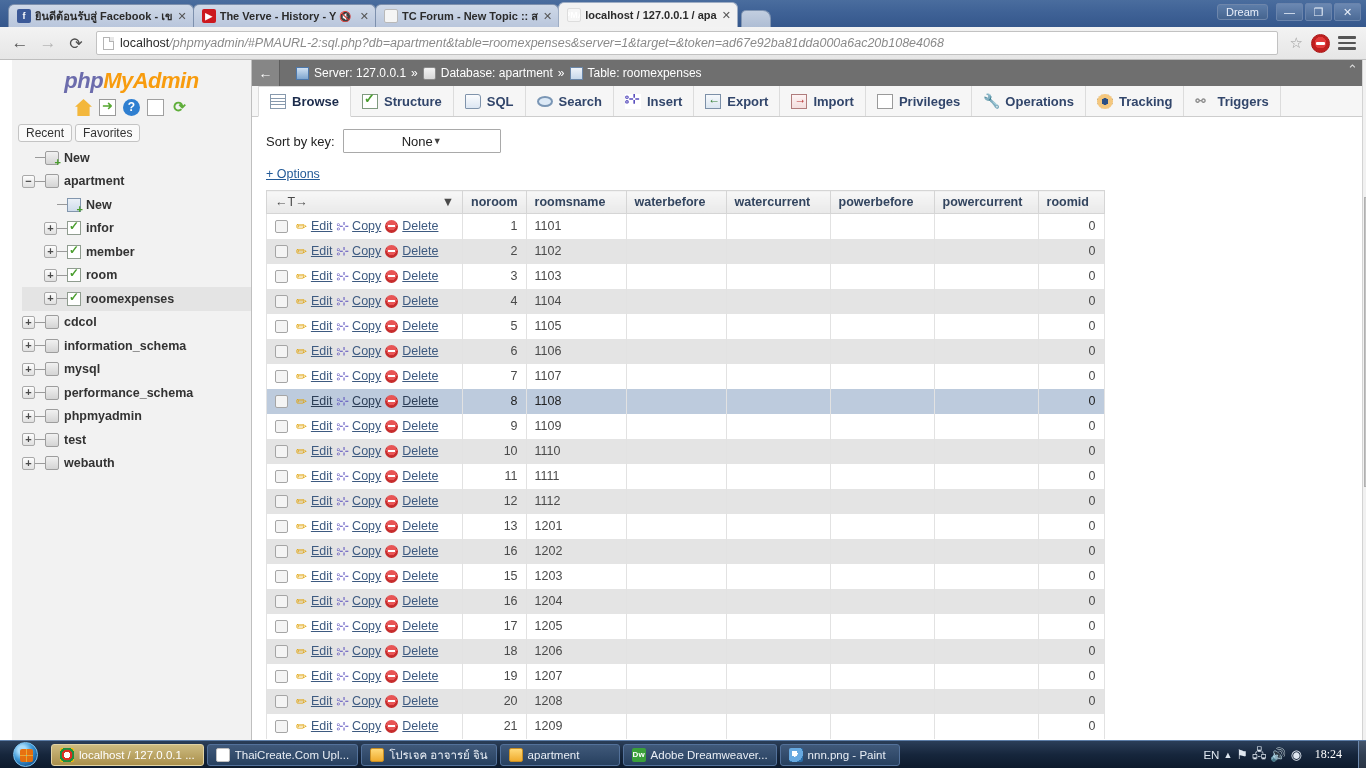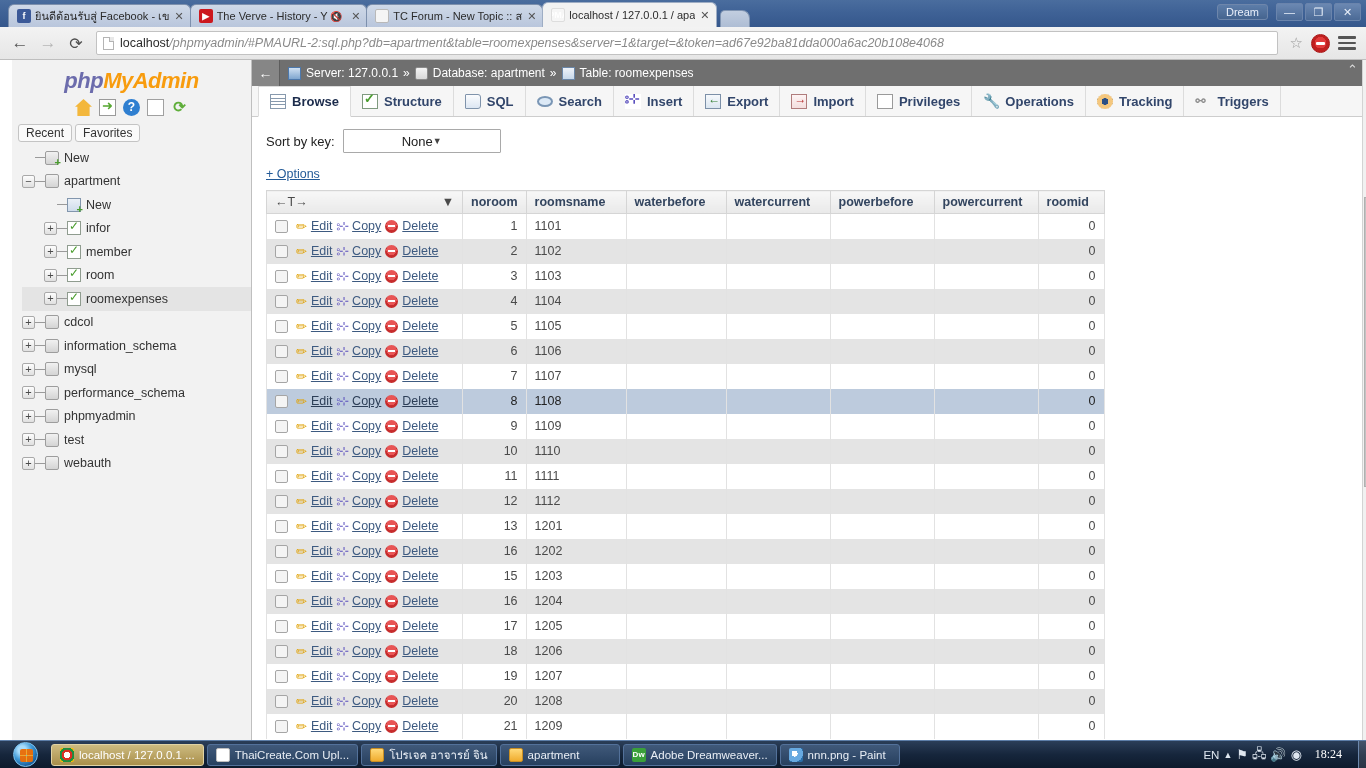--- a/index.html
+++ b/index.html
@@ -39,21 +39,21 @@
   }
   .tab .favicon {
     width: 14px; height: 14px; margin-right: 4px; flex: 0 0 14px;
     border-radius: 2px; display: inline-flex; align-items: center; justify-content: center;
     font-size: 9px; font-weight: bold; color: #fff; overflow: hidden;
   }
   .fav-fb { background: #3b5998; }
   .fav-yt { background: #cc181e; border-radius: 3px; }
   .fav-doc { background: #f5f5f5; border: 1px solid #b9b9b9; color: #888; }
   .fav-pma { background: #f6f6f6; border: 1px solid #ddd; color: #e8820c; font-size: 6px; }
-  .tab .tlabel { overflow: hidden; text-overflow: ellipsis; white-space: nowrap; flex: 1 1 auto; }
+  .tab .tlabel { overflow: hidden; text-overflow: ellipsis; white-space: nowrap; flex: 1 1 auto; font-weight: bold; }
   .tab .mute { font-size: 10px; margin: 0 3px; color: #4c4c4c; }
   .tab .tclose { margin-left: 5px; font-size: 11px; color: #555; cursor: default; }
   .newtab {
     width: 30px; height: 17px; margin-left: 4px; margin-bottom: 0px;
     background: linear-gradient(to bottom,#c2cee0,#aebdd4);
     border-radius: 5px 8px 0 0;
     border: 1px solid #8195b2; border-bottom: none;
     transform: skewX(0deg);
     align-self: flex-end;
   }
@@ -126,21 +126,21 @@
   .ic-exit:after { content:"➜"; position:absolute; left:2px; top:-2px; color:#57a832; font-size: 13px; }
   .ic-help { background: #2f7fd0; border-radius: 50%; color: #fff; font-size: 12px; line-height: 17px; text-align: center; font-weight: bold; }
   .ic-doc { background: #fff; border: 1px solid #a0a0a0; }
   .ic-refresh { color: #5fae3a; font-size: 15px; line-height: 16px; text-align: center; font-weight: bold; }
 
   .rfbar { display: flex; gap: 3px; padding: 2px 6px 4px 6px; }
   .rfbtn {
     font-size: 12px; color: #333; padding: 1px 7px;
     border: 1px solid #c4c4c4; border-radius: 3px; background: #fafafa;
   }
-  .tree { font-size: 12.5px; color: #333; padding-left: 10px; }
+  .tree { font-size: 12.5px; color: #333; padding-left: 10px; font-weight: bold; }
   .trow { display: flex; align-items: center; height: 23.5px; white-space: nowrap; padding-left: 0; }
   .trow.sel { background: #e4e4e4; }
   .tgl {
     width: 13px; height: 13px; flex: 0 0 13px; border: 1px solid #a9a9a9; border-radius: 2px;
     background: linear-gradient(to bottom,#fdfdfd,#e0e0e0);
     font-size: 11px; line-height: 11px; text-align: center; color: #4b4b4b; margin-right: 0px;
   }
   .tgl.blank { border: none; background: none; }
   .lead { width: 10px; height: 1px; background: #9a9a9a; flex: 0 0 10px; }
   .dbic {
@@ -163,21 +163,21 @@
   
   .main { position: absolute; top: 0; left: 240px; width: 1110px; height: 680px; background: #fff; overflow: hidden; }
   .breadcrumb {
     height: 26px; background: #6f6f6f; color: #fff; display: flex; align-items: center;
     font-size: 12px; padding-left: 0px; position: relative;
   }
   .bc-back {
     width: 28px; height: 26px; background: #868686; display: flex; align-items: center; justify-content: center;
     color: #fff; font-size: 14px; border-right: 1px solid #5d5d5d;
   }
-  .bc-items { display: flex; align-items: center; gap: 5px; padding-left: 8px; }
+  .bc-items { display: flex; align-items: center; gap: 5px; padding-left: 16px; }
   .bc-ic { width: 13px; height: 13px; display: inline-block; }
   .ic-server { background: linear-gradient(to bottom,#cfe0f2,#7fa6cf); border: 1px solid #4d78ab; }
   .ic-db { background: linear-gradient(to bottom,#f4f4f4,#d8d8d8); border: 1px solid #8b8b8b; border-radius: 2px; }
   .ic-tbl { background: linear-gradient(to bottom,#eef3f9,#c7d8ea); border: 1px solid #6b87a8; }
   .bc-collapse { position: absolute; right: 4px; top: 2px; color: #d8d8d8; font-size: 13px; }
 
   .tabsrow {
     height: 31px; background: #f6f6f6; border-bottom: 1px solid #cdcdcd;
     display: flex; align-items: stretch; padding-left: 6px;
   }

